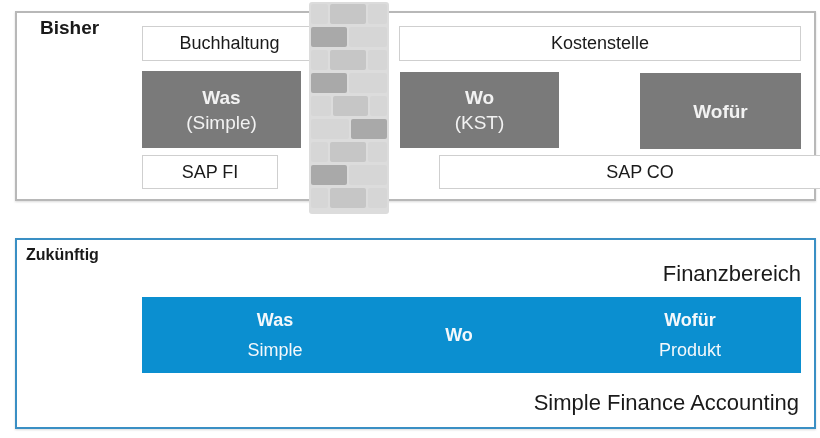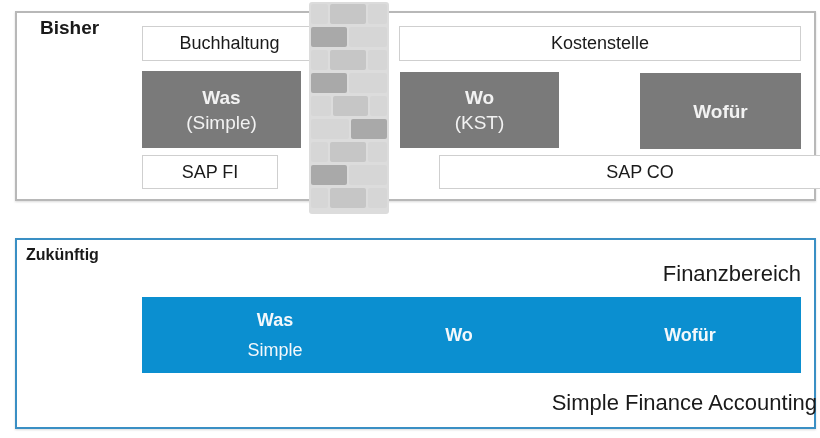--- a/index.html
+++ b/index.html
@@ -92,16 +92,17 @@
 <div class="abs blue-bar">
   <div class="col" style="left:73px; width:120px;">
     <span class="t">Was</span>
     <span>Simple</span>
   </div>
   <div class="col" style="left:247px; width:140px;">
     <span class="t">Wo</span>
   </div>
   <div class="col" style="left:488px; width:120px;">
     <span class="t">Wofür</span>
+    <span>Produkt</span>
   </div>
 </div>
 
-<div class="abs plain-text" style="left:158px; top:390px; width:659px;">Simple Finance Accounting</div>
+<div class="abs plain-text" style="left:140px; top:390px; width:659px;">Simple Finance Accounting</div>
 
 </body></html>

